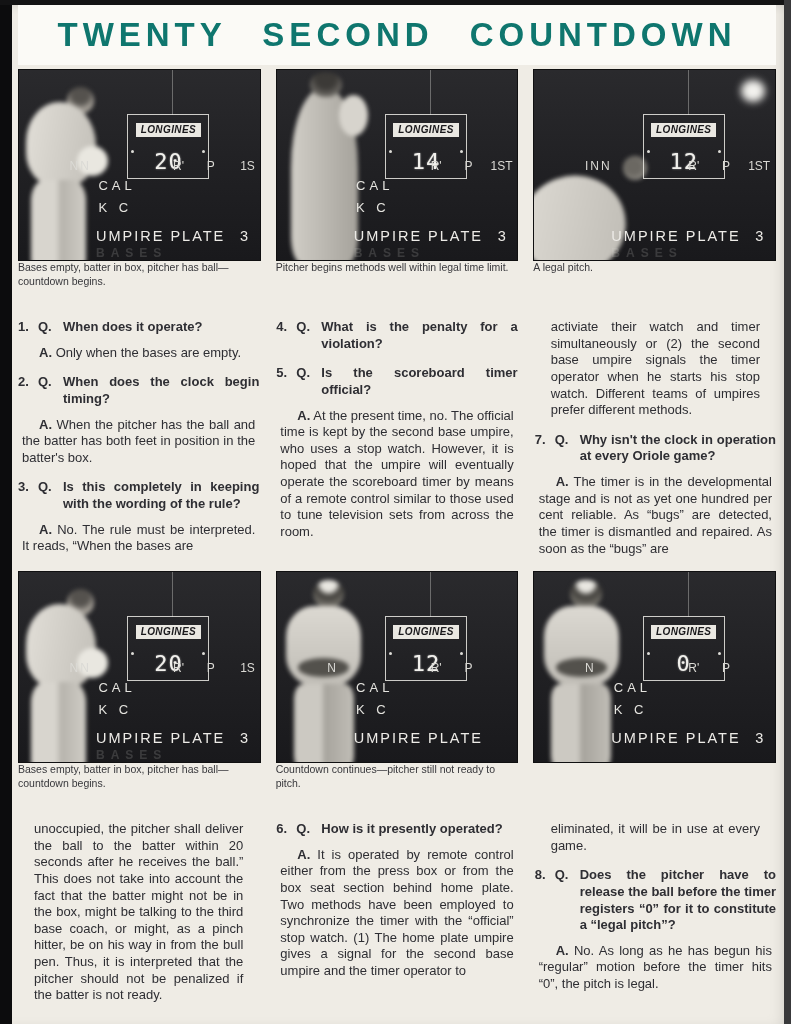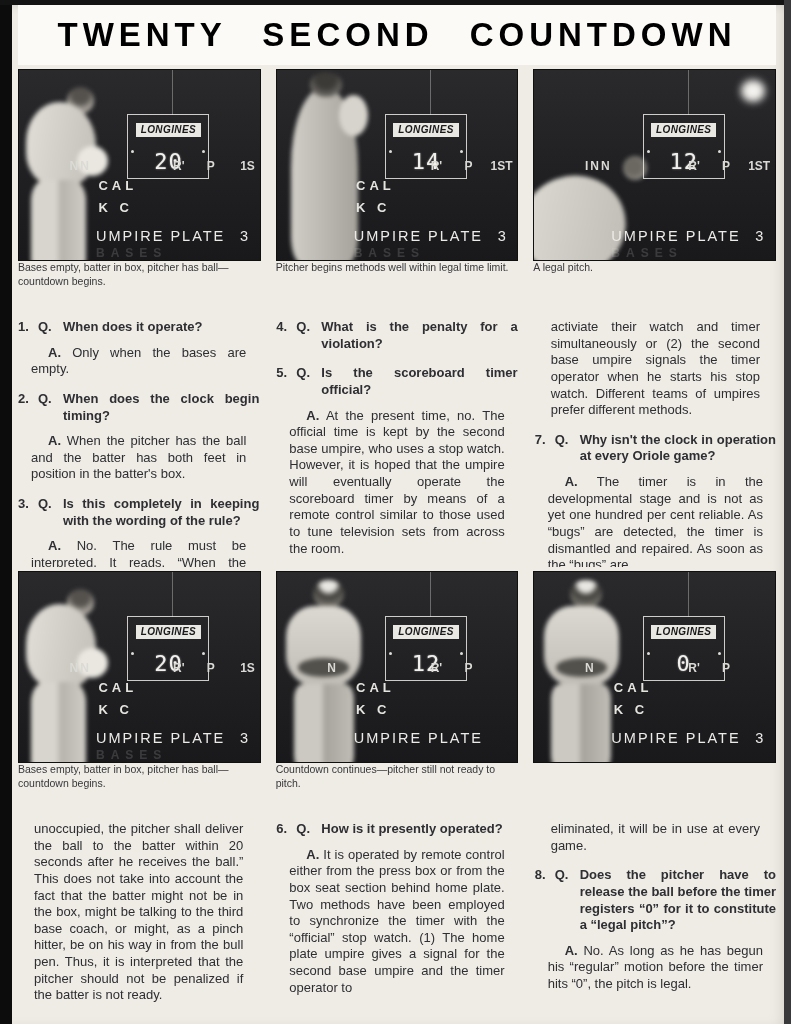--- a/index.html
+++ b/index.html
@@ -4,40 +4,40 @@
 <style>
   html,body{margin:0;padding:0;background:#000;}
   .page{position:relative;width:791px;height:1024px;background:#efece5;font-family:"Liberation Sans",sans-serif;overflow:hidden;margin:0 auto;
         box-shadow:inset -14px 0 18px -12px rgba(0,0,0,.25), inset 0 10px 14px -10px rgba(0,0,0,.3);}
   .edge-left{position:absolute;left:0;top:0;bottom:0;width:12px;background:#0c0c0d;}
   .edge-top{position:absolute;left:0;top:0;right:0;height:5px;background:#131314;}
   .edge-right{position:absolute;right:0;top:0;bottom:0;width:7px;background:#39393b;}
   .content{position:absolute;left:12px;top:5px;right:7px;bottom:0;padding:0 8px 0 6px;}
 
   .title-row{height:60px;background:#fbfaf6;display:flex;align-items:center;justify-content:center;}
-  .page-title{color:#000000;font-weight:bold;font-size:33px;letter-spacing:5px;word-spacing:22px;white-space:nowrap;}
+  .page-title{color:#0f766e;font-weight:bold;font-size:33px;letter-spacing:5px;word-spacing:22px;white-space:nowrap;}
 
   .photo-row{display:flex;gap:15px;margin-top:4px;}
   .panel{flex:1 1 0;min-width:0;}
   .photo{position:relative;height:190px;background:linear-gradient(180deg,#2a2a2d 0%,#202023 55%,#19191c 100%);
          border:1px solid #101011;overflow:hidden;}
   .caption{margin-top:0;height:42px;font-size:10.5px;line-height:1.3;color:#37373b;}
 
   
   .longines{position:absolute;left:45%;top:23%;width:30%;border:1px solid rgba(236,235,229,.85);padding:4px 4px 5px;text-align:center;}
   .longines::before{content:"";position:absolute;left:55%;top:-46px;width:1px;height:46px;background:rgba(236,235,229,.35);}
   .longines .dl,.longines .dr{position:absolute;top:55%;width:3px;height:3px;border-radius:50%;background:#dddcd7;}
   .longines .dl{left:3px}.longines .dr{right:3px}
   .plate{display:inline-block;background:#eae8e2;color:#1a191c;font-style:italic;font-weight:bold;font-size:10px;
          letter-spacing:.4px;padding:0 5px;line-height:1.45;}
   .digits{margin-top:14px;font-family:"DejaVu Sans Mono",monospace;font-size:22px;line-height:1;color:#f1f0ec;
           letter-spacing:1px;text-shadow:0 0 2px rgba(255,255,255,.55);}
 
   
-  .sb{position:absolute;color:#dbdad5;font-weight:bold;text-align:right;}
+  .sb{position:absolute;color:#dbdad5;font-weight:normal;text-align:right;}
   .inn{left:21%;top:47%;font-size:12px;letter-spacing:2px;}
   .rr{left:64%;top:47%;font-size:12px;}
   .pp{left:78%;top:47%;font-size:12px;}
   .fst{right:2%;top:47%;font-size:12px;}
   .team1{left:33%;top:57%;font-size:13px;letter-spacing:4px;color:#e5e4df;}
   .team2{left:33%;top:68.5%;font-size:13px;letter-spacing:4px;color:#e5e4df;}
   .umrow{position:absolute;left:32%;right:4%;top:83%;display:flex;justify-content:space-between;
          color:#edebe7;font-weight:normal;font-size:14.5px;letter-spacing:2px;}
   .faintrow{position:absolute;left:32%;bottom:0;color:rgba(224,223,218,.17);font-weight:bold;font-size:12px;letter-spacing:6px;}
 
@@ -59,21 +59,21 @@
   .fig-set .band{left:9%;top:45%;width:21%;height:10%;border-radius:50%;background:#53514c;}
   .fig-set .legs{left:7%;top:59%;width:25%;height:45%;border-radius:16%;background:linear-gradient(90deg,#ccc9c2 45%,#a7a49d 52%,#c1beb7);}
 
   
   .text-row{display:flex;gap:17px;margin-top:14px;color:#2e2e33;}
   .text-row.top{height:250px;overflow:hidden;}
   .col{flex:1 1 0;min-width:0;font-size:13px;line-height:1.28;}
   .qblock{display:grid;grid-template-columns:20px 25px auto;font-weight:bold;margin:13px 0 9px;}
   .qblock:first-child{margin-top:2px;}
   .qblock .qtext{text-align:justify;}
-  .ans{margin:0 13px 13px;text-align:justify;text-indent:17px;}
+  .ans{margin:0 4px 13px;text-align:justify;text-indent:17px;}
   .ans b{font-weight:bold;}
   .cont{margin:2px 16px 13px;text-align:justify;}
   .footer{margin-top:8px;text-align:center;font-weight:bold;font-size:14px;color:#3a3a3f;letter-spacing:1px;}
 </style>
 </head>
 <body>
 
 <div class="page">
   <div class="edge-left"></div>
   <div class="edge-top"></div>

